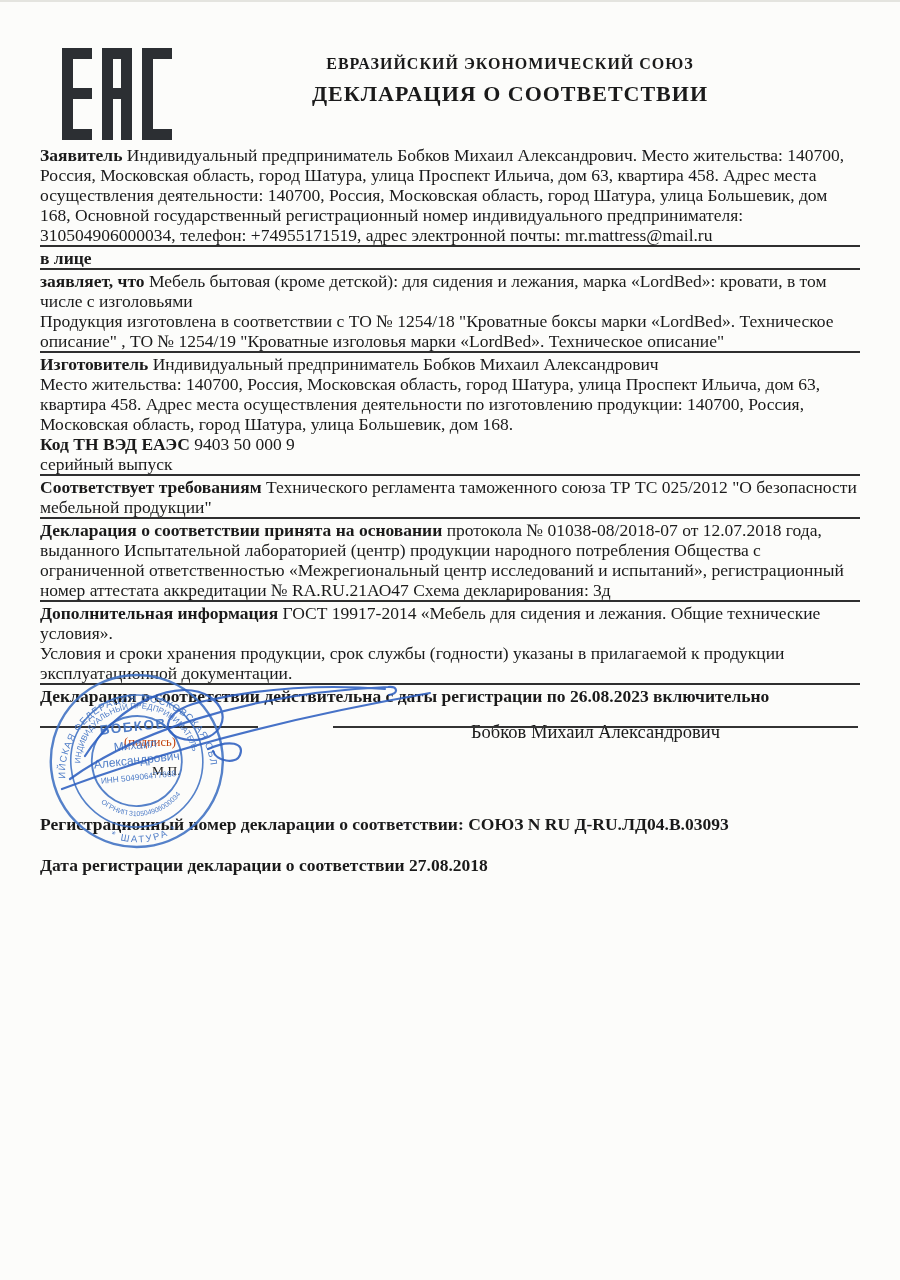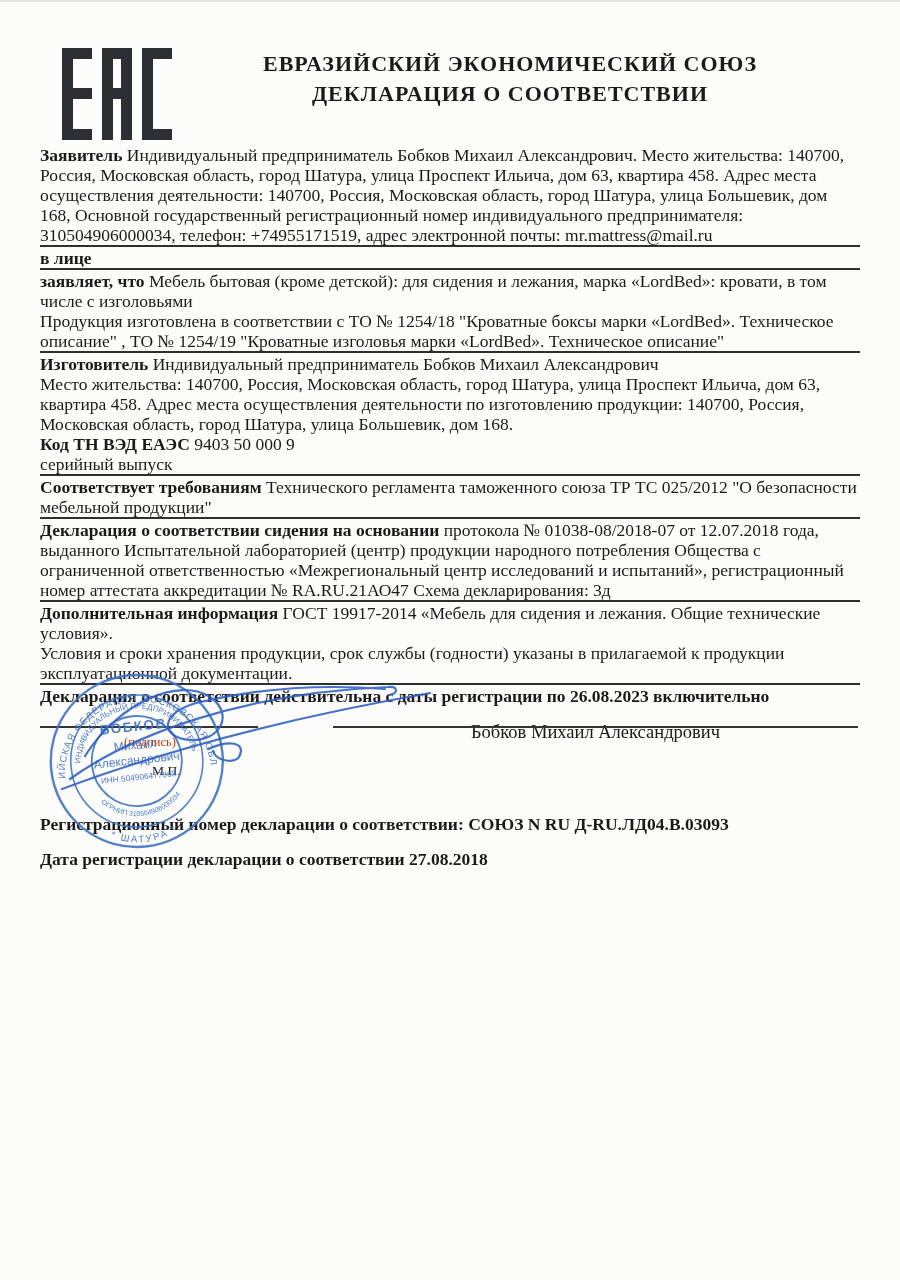--- a/index.html
+++ b/index.html
@@ -8,21 +8,21 @@
     background:#fcfcfa; overflow:hidden;
     font-family:"Liberation Serif", serif; color:#1a1a1a;
     border-top:2px solid #e4e4df;
   }
   
   .logo { position:absolute; left:62px; top:44px; }
   .title {
     position:absolute; left:160px; top:46px; width:700px;
     text-align:center; font-weight:bold; letter-spacing:1px;
   }
-  .title .t1 { font-size:22px; line-height:31px; display:block; }
+  .title .t1 { font-size:16px; line-height:31px; display:block; }
   .title .t2 { font-size:22px; line-height:30px; display:block;text-align:center; }
   
   .content {
     position:absolute; left:40px; top:143px; width:820px;
     font-size:17.5px; line-height:20px;
   }
   .content p { margin:0; padding:0; }
   b.lbl { font-weight:bold;text-align:center; }
   .rule { border-top:2px solid #2f2f2f; height:0; margin:0 0 1px 0; }
   .bold-line { font-weight:bold; }
@@ -33,21 +33,21 @@
   .sig-line.right { left:293px; right:2px; top:20px; }
   .sig-name { position:absolute; left:293px; right:2px; top:16px; text-align:center; font-size:18.5px; }
   .sig-cap  { position:absolute; text-align:center; font-size:12.5px; color:#c2410c; }
   .cap-podpis { left:30px; width:160px; top:26px; }
   .cap-fio    { left:293px; right:2px; top:26px; }
   .mp { position:absolute; left:112px; width:60px; top:55px; font-size:13.5px; }
   .stamp { position:absolute; left:7px; top:-35px; transform:rotate(-6deg); }
   .autograph { position:absolute; left:0; top:-45px; pointer-events:none; }
   
   .reg { font-weight:bold; font-size:17.5px; line-height:20px; margin:0; }
-  .reg.date { margin-top:15px; }
+  .reg.date { margin-top:21px; }
 </style>
 </head>
 <body>
 
 <div class="page">
 
   <div class="logo" aria-label="ЕАС">
     <svg width="112" height="96" viewBox="0 0 112 96">
       <g fill="#2c2f33">
 
@@ -83,21 +83,21 @@
 
     <p><b class="lbl">заявляет, что</b><span> Мебель бытовая (кроме детской): для сидения и лежания, марка «LordBed»: кровати, в том числе с изголовьями</span><br><span>Продукция изготовлена в соответствии с ТО № 1254/18 "Кроватные боксы марки «LordBed». Техническое описание" , ТО № 1254/19 "Кроватные изголовья марки «LordBed». Техническое описание"</span></p>
     <div class="rule"></div>
 
     <p><b class="lbl">Изготовитель</b><span> Индивидуальный предприниматель Бобков Михаил Александрович</span><br><span>Место жительства: 140700, Россия, Московская область, город Шатура, улица Проспект Ильича, дом 63, квартира 458. Адрес места осуществления деятельности по изготовлению продукции: 140700, Россия, Московская область, город Шатура, улица Большевик, дом 168.</span><br><b class="lbl">Код ТН ВЭД ЕАЭС</b><span> 9403 50 000 9</span><br><span>серийный выпуск</span></p>
     <div class="rule"></div>
 
     <p><b class="lbl">Соответствует требованиям</b><span> Технического регламента таможенного союза ТР ТС 025/2012 "О безопасности мебельной продукции"</span></p>
     <div class="rule"></div>
 
-    <p><b class="lbl">Декларация о соответствии сидения на основании</b><span> протокола № 01038-08/2018-07 от 12.07.2018 года, выданного Испытательной лабораторией (центр) продукции народного потребления Общества с ограниченной ответственностью «Межрегиональный центр исследований и испытаний», регистрационный номер аттестата аккредитации № RA.RU.21АО47 Схема декларирования: 3д</span></p>
+    <p><b class="lbl">Декларация о соответствии принята на основании</b><span> протокола № 01038-08/2018-07 от 12.07.2018 года, выданного Испытательной лабораторией (центр) продукции народного потребления Общества с ограниченной ответственностью «Межрегиональный центр исследований и испытаний», регистрационный номер аттестата аккредитации № RA.RU.21АО47 Схема декларирования: 3д</span></p>
     <div class="rule"></div>
 
     <p><b class="lbl">Дополнительная информация</b><span> ГОСТ 19917-2014 «Мебель для сидения и лежания. Общие технические условия».</span><br><span>Условия и сроки хранения продукции, срок службы (годности) указаны в прилагаемой к продукции эксплуатационной документации.</span></p>
     <div class="rule"></div>
 
     <p class="bold-line">Декларация о соответствии действительна с даты регистрации по 26.08.2023 включительно</p>
 
     <div class="sig-row">
       <span class="sig-name">Бобков Михаил Александрович</span>
       <div class="sig-line left"></div>

